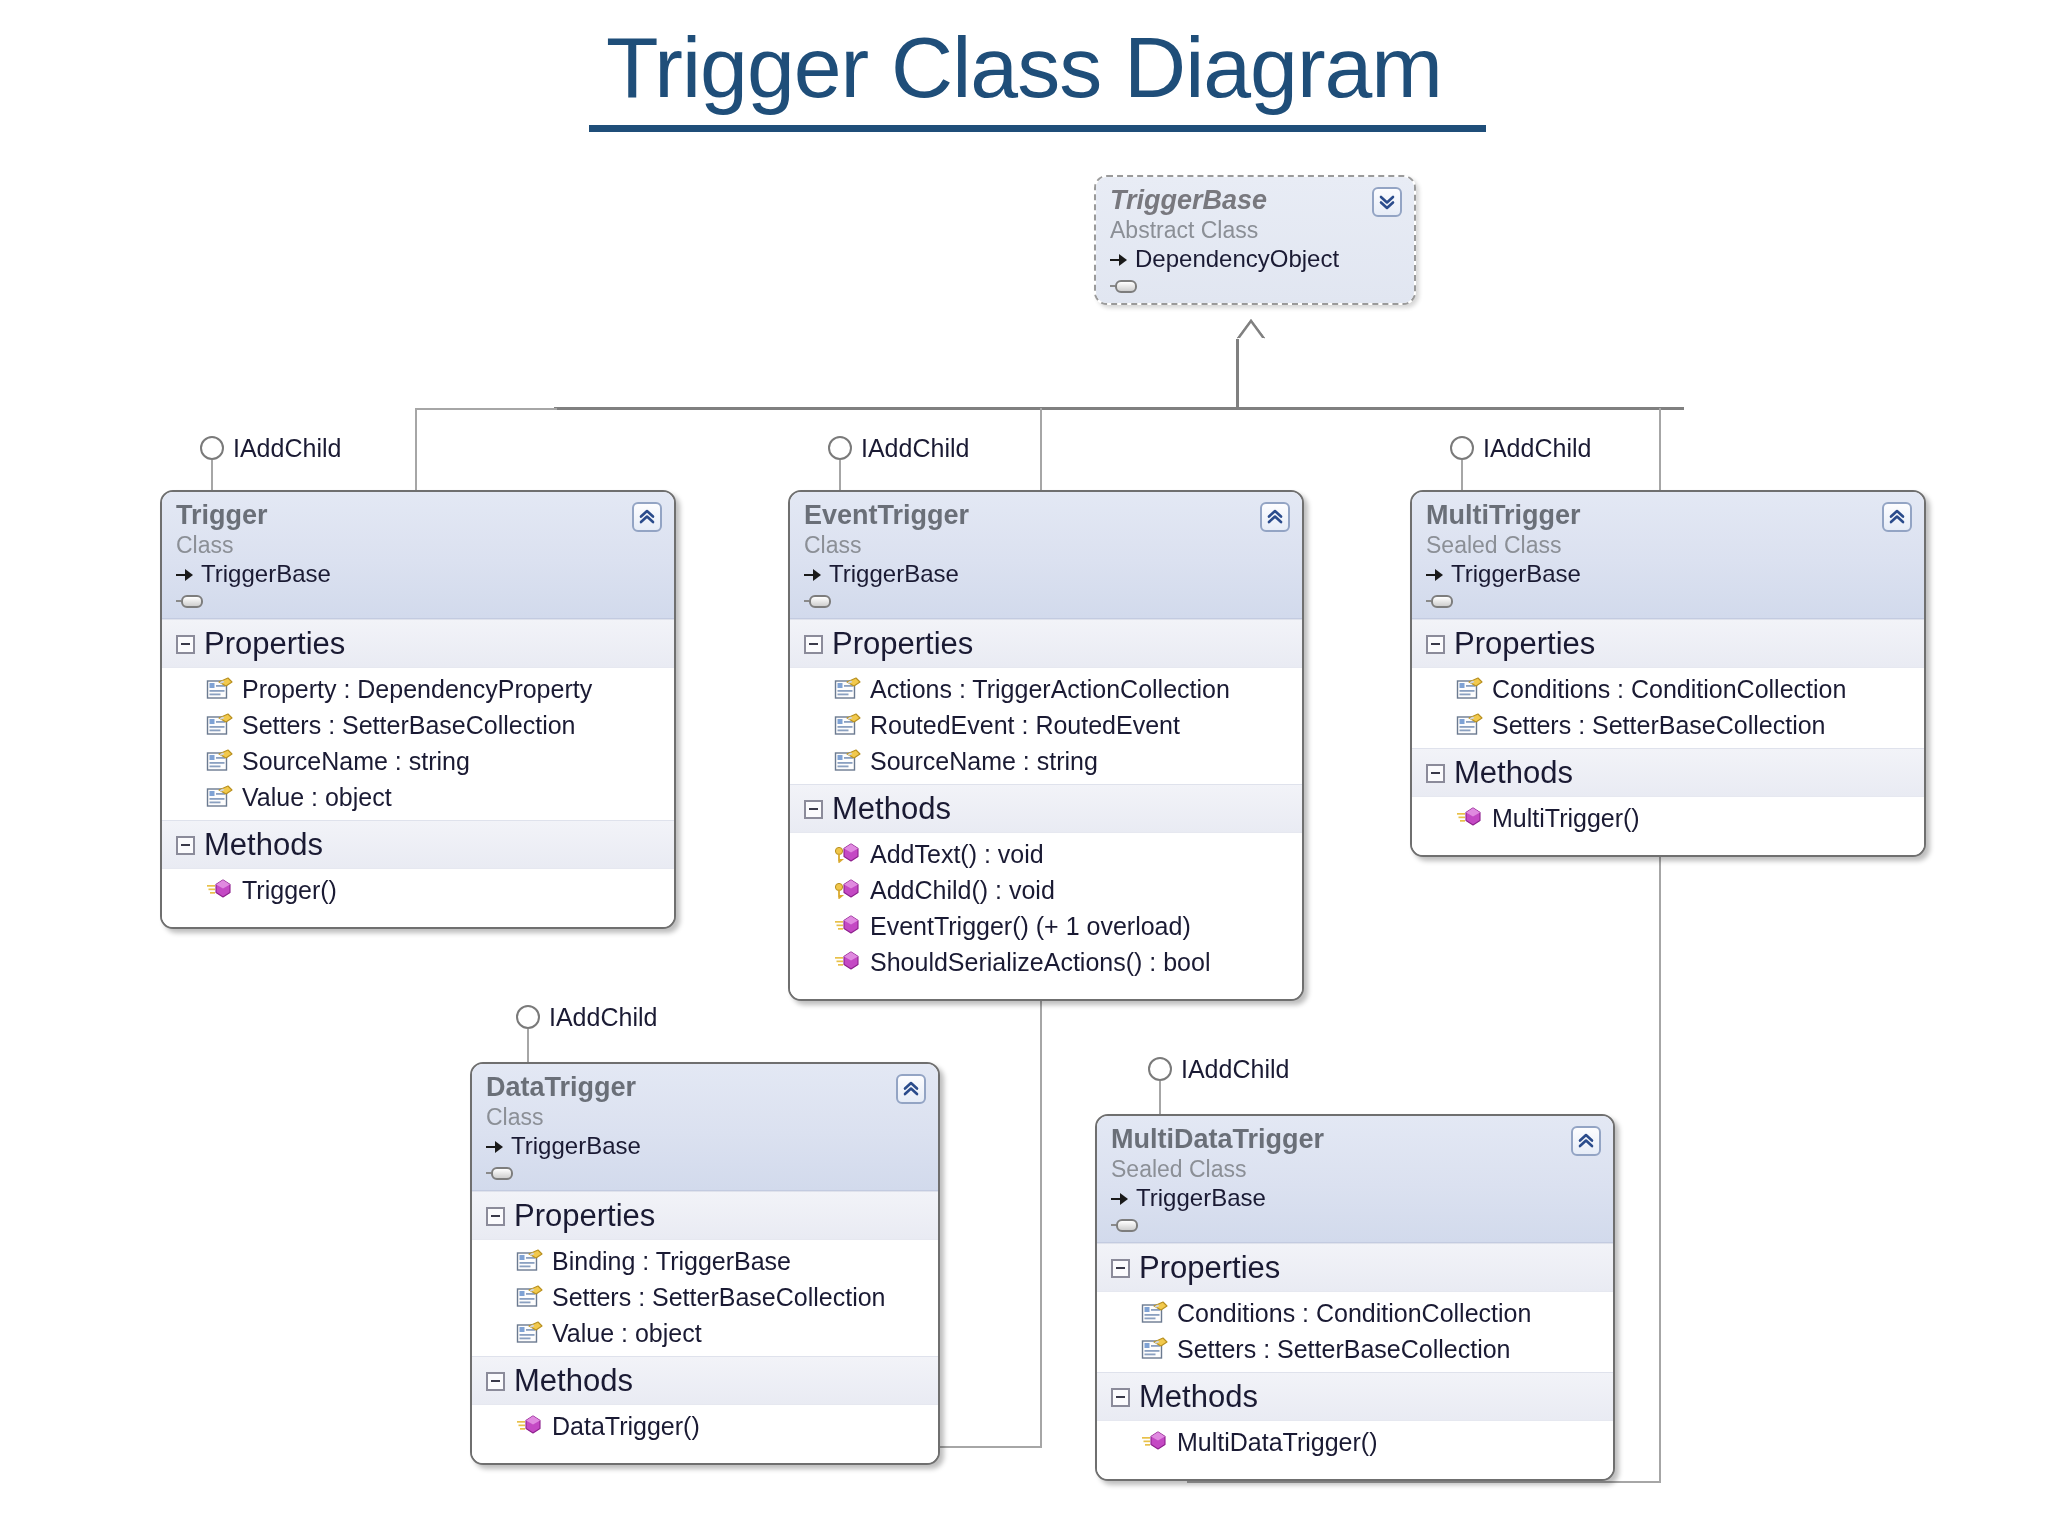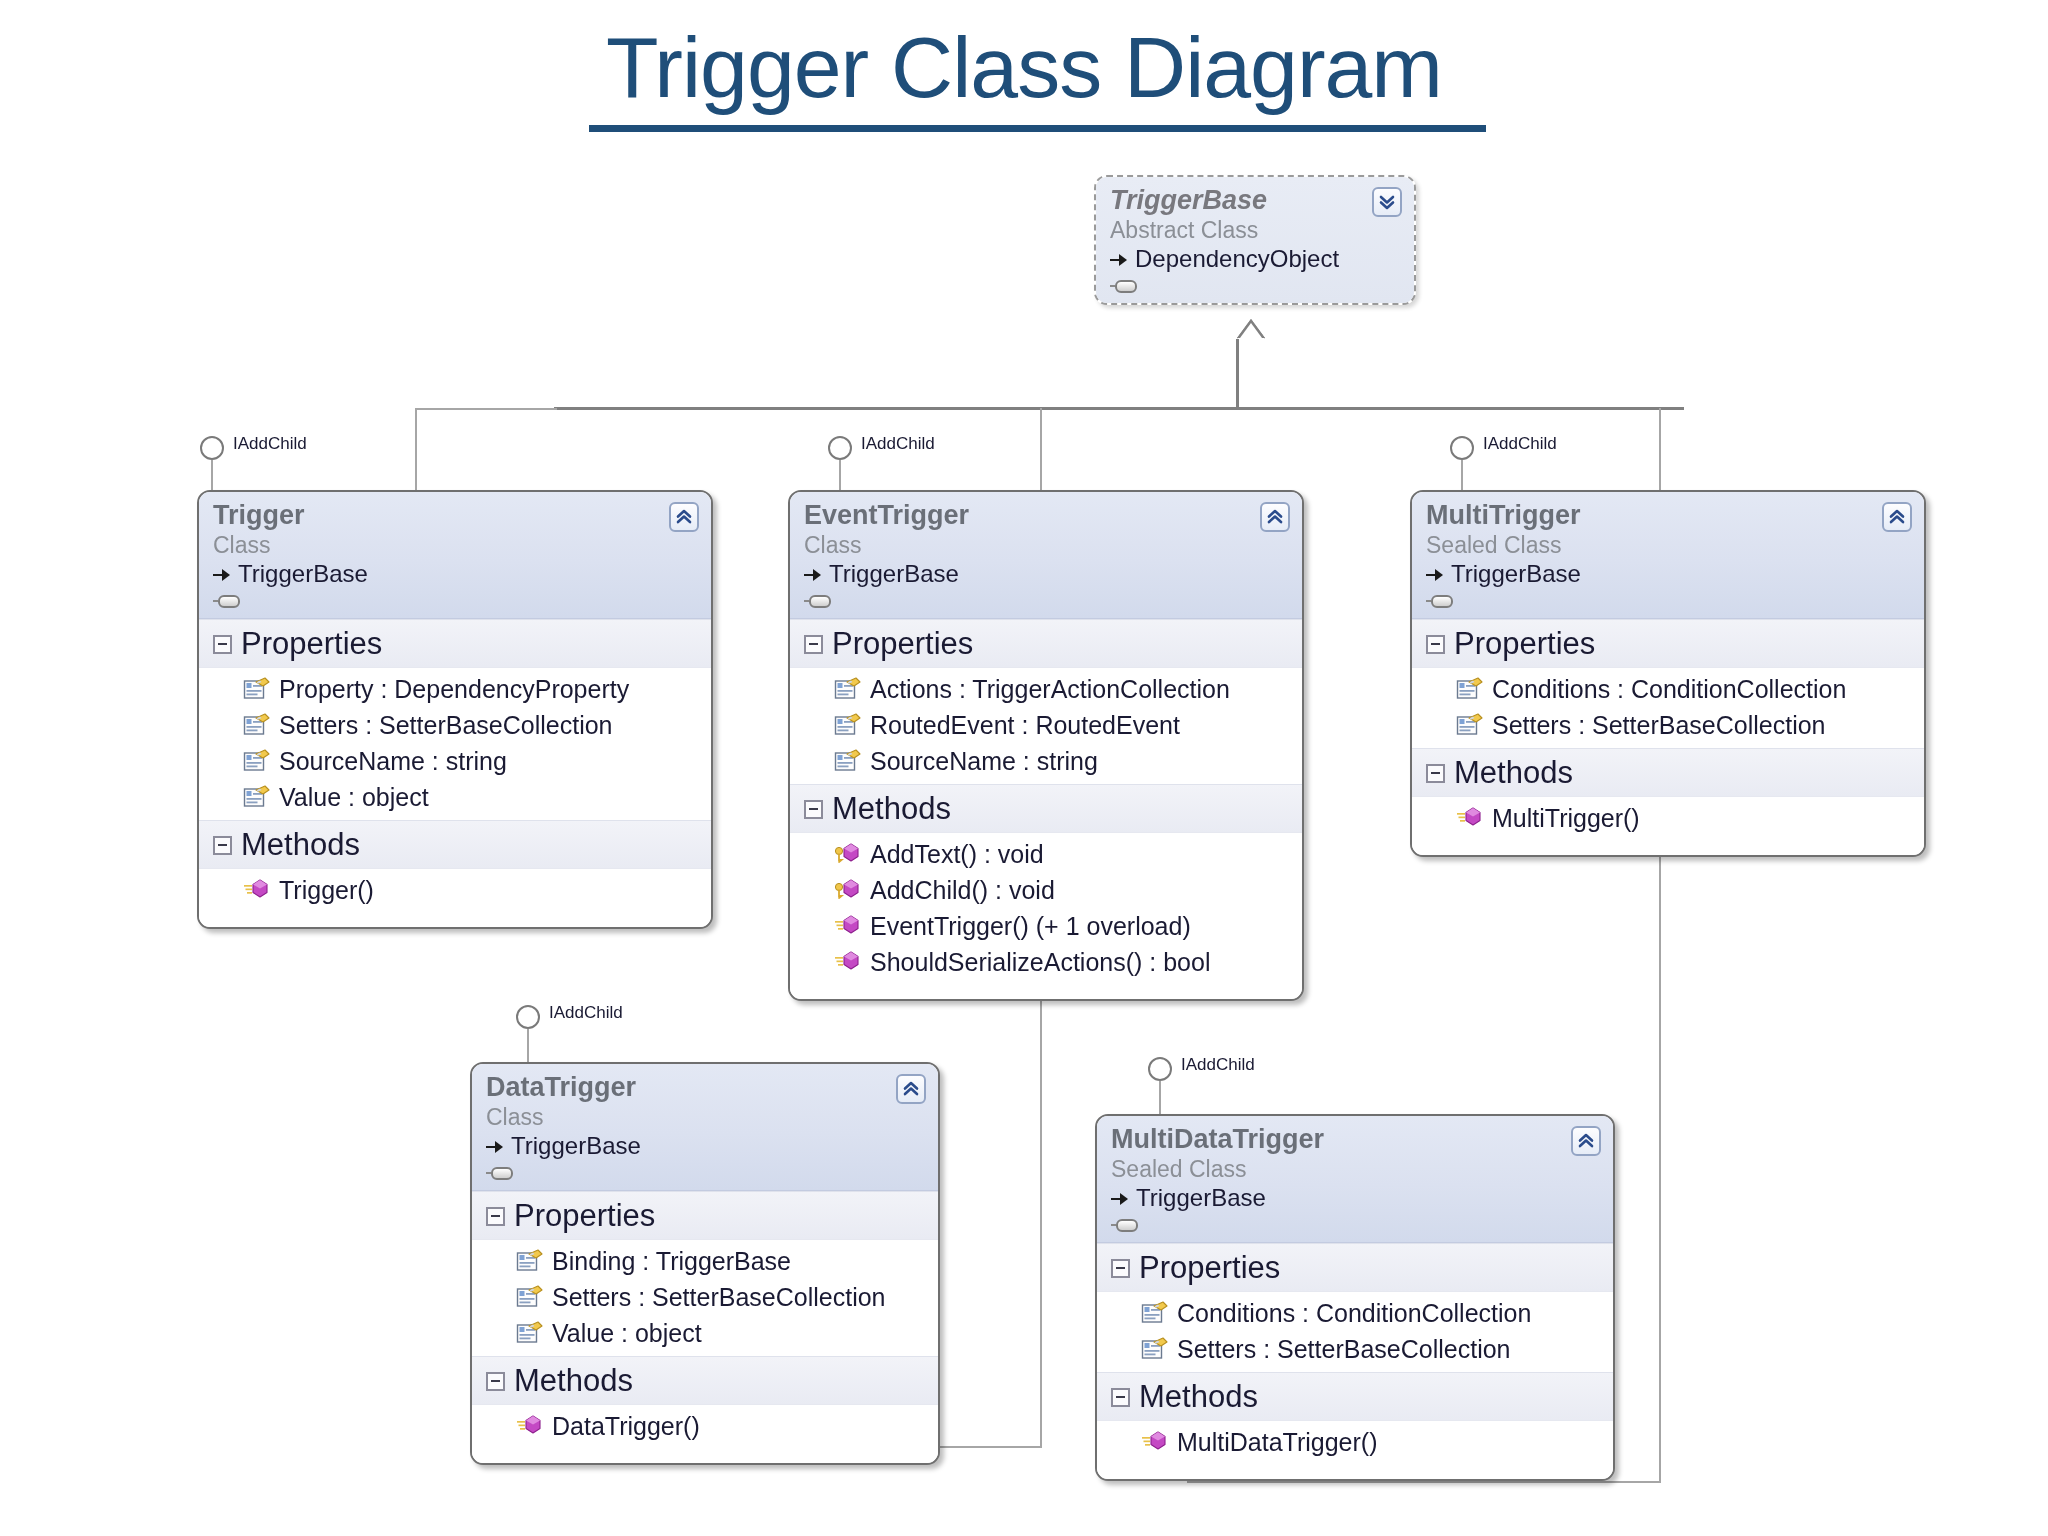--- a/index.html
+++ b/index.html
@@ -97,21 +97,21 @@
   }
   .lollipop .stem {
     position: absolute;
     left: 11px; top: 24px;
     width: 2px;
     background: #a6a6a6;
   }
   .lollipop .lbl {
     position: absolute;
     left: 33px; top: -2px;
-    font-size: 17px;
+    font-size: 25px;
     color: #1a1a33;
     white-space: nowrap;
   }
 
   
   .classbox {
     position: absolute;
     border: 2px solid #6f6f6f;
     border-radius: 13px;
     background: #ffffff;
@@ -326,21 +326,21 @@
       </div>
       <div class="cb-toggle">
         <svg width="20" height="20" viewBox="0 0 20 20" aria-hidden="true">
           <path d="M4 5 L10 10.5 L16 5" fill="none" stroke="#2b4c8c" stroke-width="2.6" stroke-linecap="round" stroke-linejoin="round"></path>
           <path d="M4 10.5 L10 16 L16 10.5" fill="none" stroke="#2b4c8c" stroke-width="2.6" stroke-linecap="round" stroke-linejoin="round"></path>
         </svg>
       </div>
     </div>
   </div>
 
-  <div class="classbox" style="left:160px; top:490px; width:516px;margin-left:37px;">
+  <div class="classbox" style="left:160px; top:490px; width:516px;">
     <div class="cb-header">
       <div class="cb-name">Trigger</div>
       <div class="cb-kind">Class</div>
       <div class="cb-base">
         <span class="arrow-icon"></span>
         <span>TriggerBase</span>
       </div>
       <div class="iface-stub">
         <span class="st-line"></span>
         <span class="st-box"></span>

